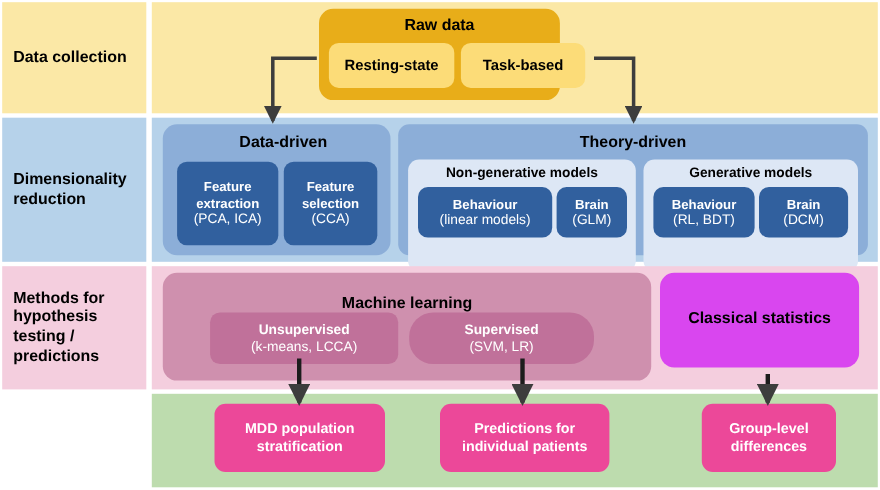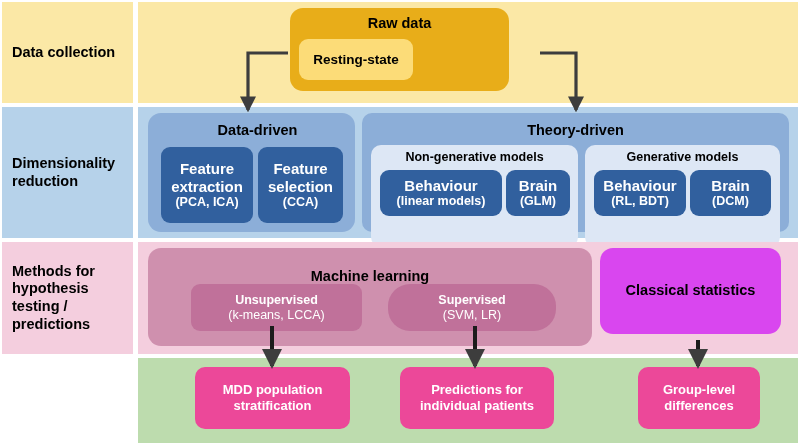--- a/index.html
+++ b/index.html
@@ -106,22 +106,22 @@
 
   .dblue {
     position: absolute;
     background: #31609e;
     border-radius: 9px;
     color: #ffffff;
     display: flex; flex-direction: column;
     align-items: center; justify-content: center;
     text-align: center; line-height: 1.18;
   }
-  .dblue .ttl { font-size: 15px; font-weight: bold; }
-  .dblue .sub { font-size: 12.5px; font-weight: bold; }
+  .dblue .ttl { font-size: 12px; font-weight: bold; }
+  .dblue .sub { font-size: 12.5px; font-weight: normal; }
 
   #feat-extraction { left: 13px;  top: 34px; width: 92px; height: 76px; }
   #feat-selection  { left: 110px; top: 34px; width: 85px; height: 76px; }
 
   .lightgroup {
     position: absolute;
     top: 32px; height: 102px;
     background: #dde7f5;
     border-radius: 10px;
   }
@@ -151,21 +151,21 @@
     background: #c0719a;
     border-radius: 9px;
     color: #ffffff;
     display: flex; flex-direction: column;
     align-items: center; justify-content: center;
     text-align: center; line-height: 1.18;
   }
   .mlbox .ttl { font-size: 12.5px; font-weight: bold; }
   .mlbox .sub { font-size: 12.5px; font-weight: normal; }
   #unsupervised { left: 43px;  width: 171px; }
-  #supervised   { left: 240px; width: 168px; border-radius: 22px; }
+  #supervised   { left: 224px; width: 168px; border-radius: 22px; }
 
   #classical-stats {
     left: 462px; top: 6px; width: 181px; height: 86px;
     background: #d946ef;
     border-radius: 13px;
   }
   #classical-stats .ttl { font-size: 14.5px; color: #000; }
 
   
   .green {
@@ -197,20 +197,23 @@
 <div id="diagram">
 
   <div class="row row1">
     <div class="row-label">Data collection</div>
     <div class="row-body">
 
       <div class="box" id="raw-data">
         <div class="ttl">Raw data</div>
         <div class="raw-inner" id="raw-resting">
           <span>Resting-state</span>
+        </div>
+        <div class="raw-inner" id="raw-task">
+          <span>Task-based</span>
         </div>
       </div>
 
     </div>
   </div>
 
   <div class="row row2">
     <div class="row-label">Dimensionality reduction</div>
     <div class="row-body">
 

